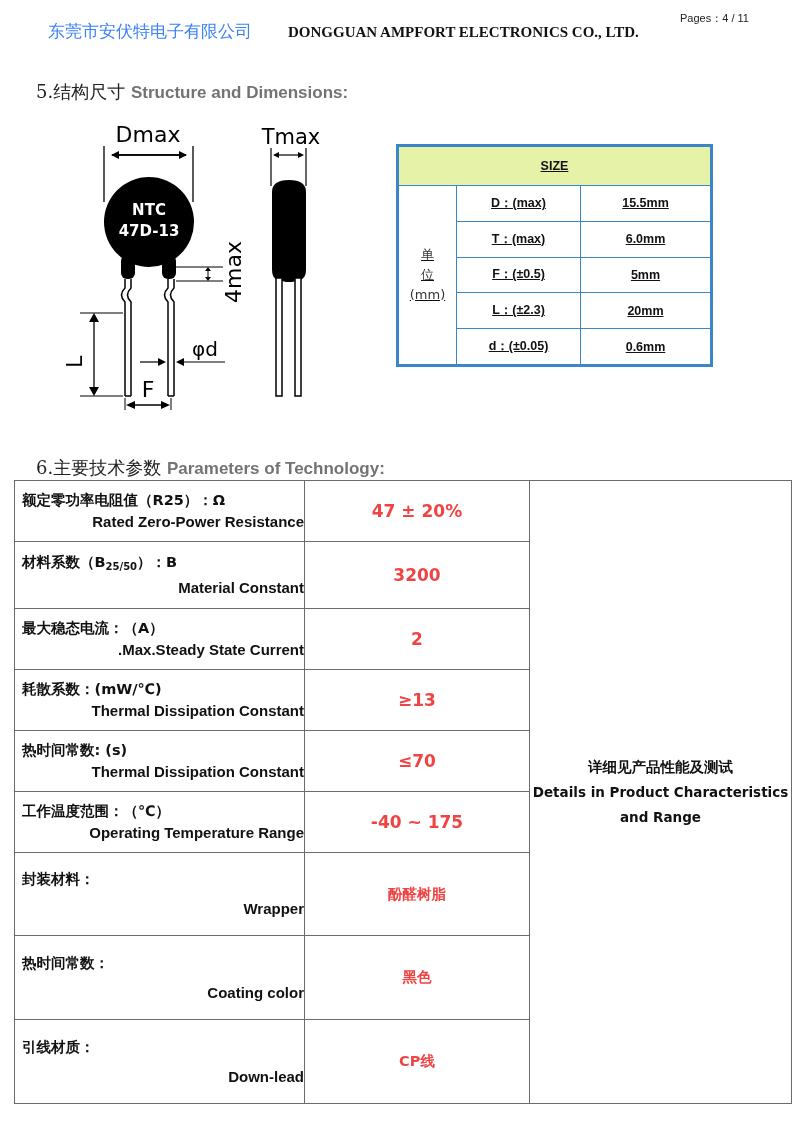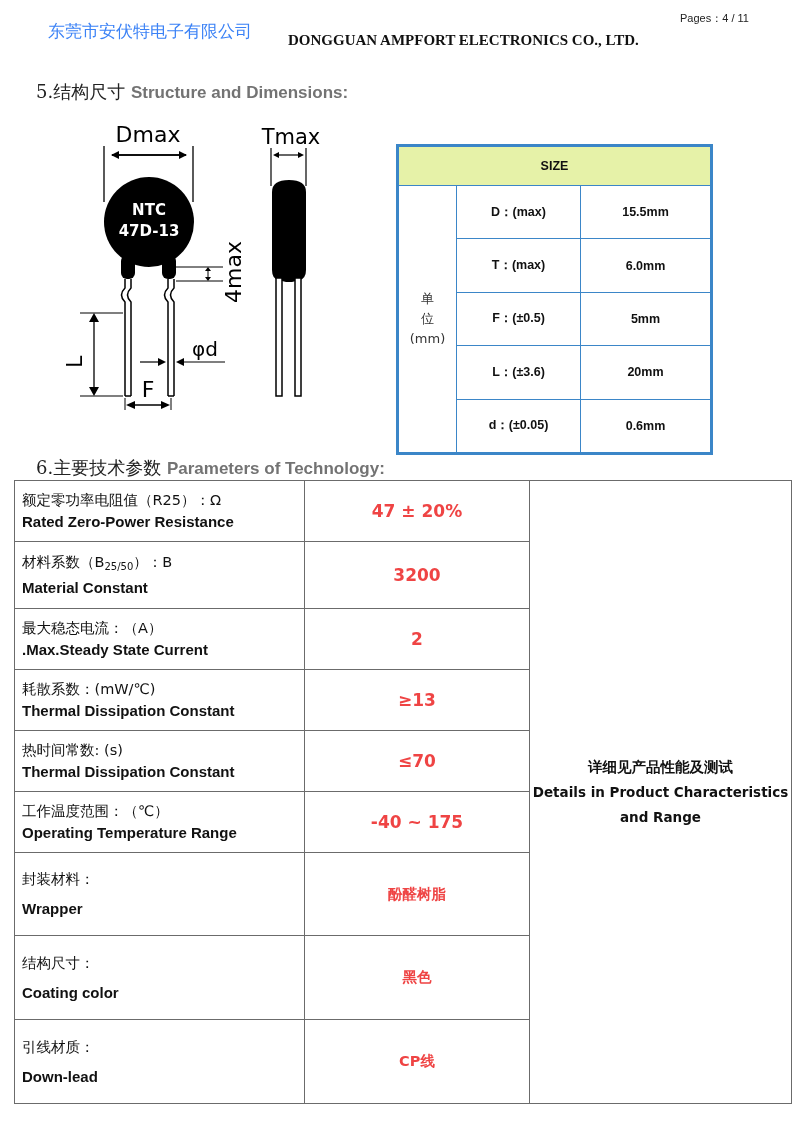--- a/index.html
+++ b/index.html
@@ -1,43 +1,43 @@
 <!DOCTYPE html>
 <html><head>
 <meta charset="utf-8">
 <style>
   html, body { margin: 0; padding: 0; background: #ffffff; }
   body { width: 800px; height: 1132px; position: relative; overflow: hidden; color: #111; }
   .abs { position: absolute; }
   .header-cn { left: 48px; top: 20px; font-family: "DejaVu Serif", serif; font-size: 17px; color: #3b82f6; }
-  .header-en { left: 288px; top: 32px; font-family: "Liberation Serif", serif; font-weight: bold; font-size: 15px; color: #111; }
+  .header-en { left: 288px; top: 24px; font-family: "Liberation Serif", serif; font-weight: bold; font-size: 15px; color: #111; }
   .pages { left: 680px; top: 11px; font-family: "Liberation Sans", sans-serif; font-size: 11px; color: #222; }
   .sec-title { font-family: "DejaVu Serif", serif; font-size: 18px; color: #222; }
   .sec-title .en { font-family: "Liberation Sans", sans-serif; font-weight: bold; font-size: 17px; color: #737373; }
   .sec5 { left: 36px; top: 80px; }
   .sec6 { left: 36px; top: 456px; }
 
   
   .diagram { left: 60px; top: 110px; width: 290px; height: 300px; }
   .diagram svg text { font-family: "DejaVu Sans", sans-serif; }
 
   
-  .size-table { left: 396px; top: 144px; width: 317px; height: 311px; border: 2px solid #3b86c8; box-sizing: border-box; border-collapse: collapse; font-family: "Liberation Sans", sans-serif; }
+  .size-table { left: 396px; top: 144px; width: 317px; height: 223px; border: 2px solid #3b86c8; box-sizing: border-box; border-collapse: collapse; font-family: "Liberation Sans", sans-serif; text-decoration: underline; }
   .size-table table { width: 100%; height: 100%; border-collapse: collapse; table-layout: fixed; }
   .size-table td { border: 1px solid #3b86c8; text-align: center; font-size: 12.5px; font-weight: bold; color: #111; padding: 0; }
   .size-table .size-head { background: #e6f2a8; height: 38px; font-size: 12.5px; }
   .size-table .unit { font-weight: normal; color: #333; font-family: "DejaVu Sans", sans-serif; font-size: 13px; line-height: 20px; }
 
   
   .params { left: 14px; top: 480px; width: 778px; height: 624px; }
   .params table { width: 100%; height: 100%; border-collapse: collapse; table-layout: fixed; }
   .params td { border: 1px solid #6b6b6b; padding: 0; vertical-align: middle; }
   .params td.label { padding-left: 7px; font-family: "Liberation Sans", sans-serif; font-weight: bold; color: #111; }
-  .params .cn { font-size: 14.5px; line-height: 21px; font-family: "DejaVu Sans", sans-serif; font-weight: normal; }
-  .params .en { font-size: 15px; line-height: 21px; }
+  .params .cn { font-size: 14.5px; line-height: 21px; font-family: "DejaVu Sans", sans-serif; font-weight: bold; }
+  .params .en { font-size: 15px; line-height: 21px; text-align: right; }
   .params .label.wide .cn { line-height: 29px; }
   .params .label.wide .en { line-height: 29px; }
   .params td.value { text-align: center; font-family: "DejaVu Sans", sans-serif; font-weight: bold; font-size: 17px; color: #ef4444; }
   .params td.value.small { font-size: 14.5px; }
   .params td.note { text-align: center; font-family: "DejaVu Sans", sans-serif; font-weight: bold; font-size: 13.5px; color: #111; line-height: 25px; }
   .params td.note .cn-note { font-size: 14.5px; }
   sub { font-size: 10px; vertical-align: -3px; }
 </style>
 </head>
 <body>
@@ -140,21 +140,21 @@
     </tr>
     <tr>
       <td>T：(max)</td>
       <td>6.0mm</td>
     </tr>
     <tr>
       <td>F：(±0.5)</td>
       <td>5mm</td>
     </tr>
     <tr>
-      <td>L：(±3.6)</td>
+      <td>L：(±2.3)</td>
       <td>20mm</td>
     </tr>
     <tr>
       <td>d：(±0.05)</td>
       <td>0.6mm</td>
     </tr>
   </tbody>
     </table>
 </div>
 
@@ -220,21 +220,21 @@
     </tr>
     <tr>
       <td class="label wide">
         <div class="cn">封装材料：</div>
         <div class="en">Wrapper</div>
       </td>
       <td class="value small">酚醛树脂</td>
     </tr>
     <tr>
       <td class="label wide">
-        <div class="cn">结构尺寸：</div>
+        <div class="cn">热时间常数：</div>
         <div class="en">Coating color</div>
       </td>
       <td class="value small">黑色</td>
     </tr>
     <tr>
       <td class="label wide">
         <div class="cn">引线材质：</div>
         <div class="en">Down-lead</div>
       </td>
       <td class="value small">CP线</td>

